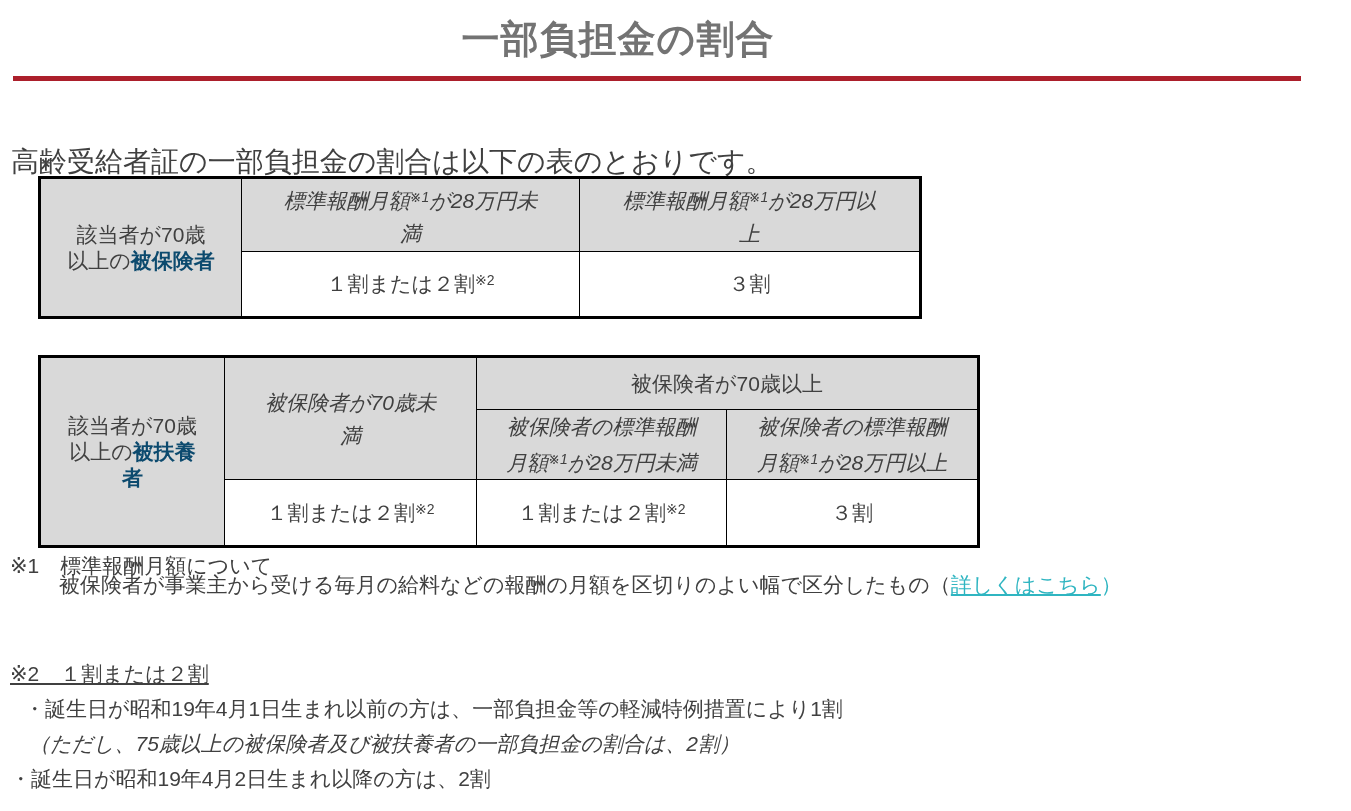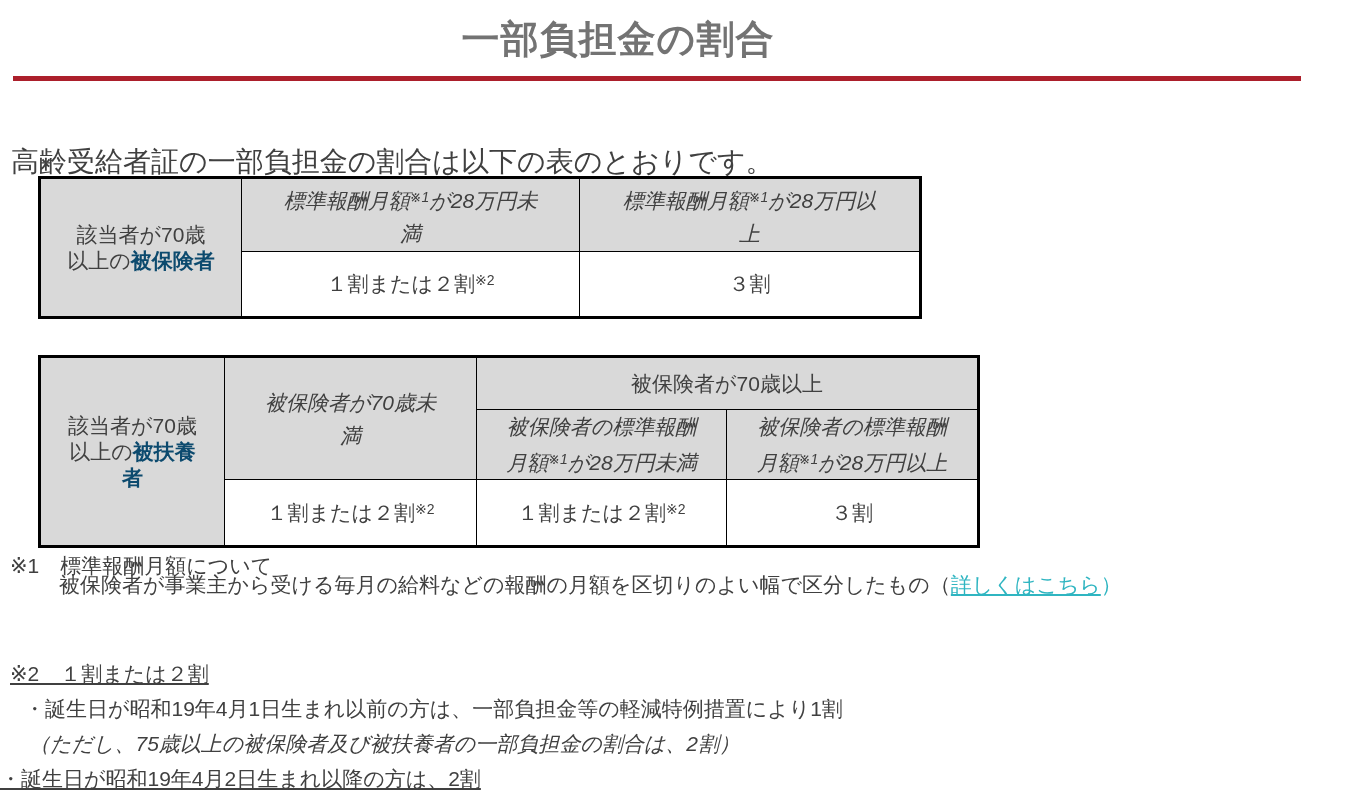--- a/index.html
+++ b/index.html
@@ -57,21 +57,21 @@
   .note {
     font-size: 21px;
     white-space: nowrap;
     color: #404040;
   }
   .n1h { top: 552px; left: 10px; }
   .n1b { top: 571px; left: 59px; }
   .n2h { top: 660px; left: 10px; text-decoration: underline; }
   .n2a { top: 695px; left: 24px; }
   .n2b { top: 730px; left: 29px; font-style: italic; }
-  .n2c { top: 765px; left: 0; text-decoration: underline; }
+  .n2c { top: 765px; left: 10px; }
   .link {
     color: #2FB5C1;
     text-decoration: underline;
     cursor: pointer;
   }
   .teal { color: #2FB5C1; }
 </style>
 </head>
 <body>
 

